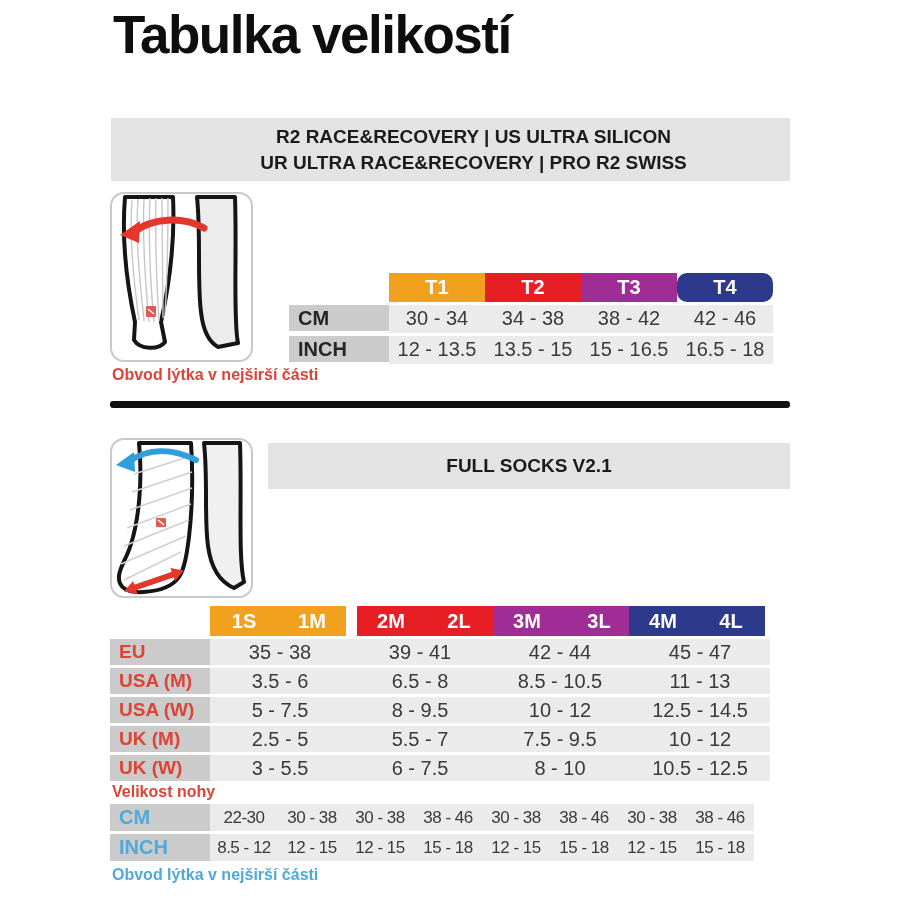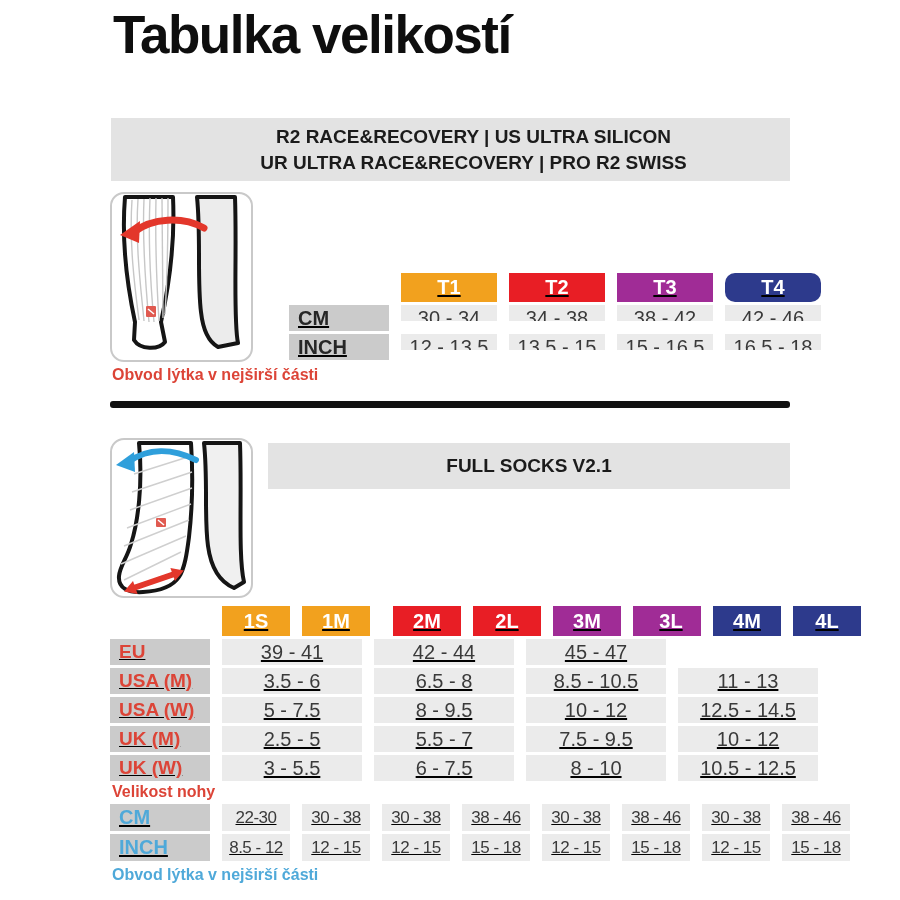--- a/index.html
+++ b/index.html
@@ -19,33 +19,33 @@
   .caption{position:absolute;font-weight:700;font-size:16px;white-space:nowrap;}
   #cap1{left:112px;top:366px;}
   #cap-foot{left:112px;top:783px;}
   #cap-calf{left:112px;top:866px;}
   .divider{position:absolute;left:110px;top:401px;width:680px;height:7px;
            background:#111;border-radius:3px;}
   .tbl{position:absolute;display:flex;flex-direction:column;gap:3px;}
   #table1{left:289px;top:273px;}
   #table2{left:110px;top:606px;}
   #table2b{left:110px;top:804px;}
-  .row{display:flex;gap:12px;text-decoration:underline;}
+  .row{display:flex;gap:0;}
   .cell{box-sizing:border-box;white-space:nowrap;overflow:hidden;}
   .head{color:#fff;font-weight:700;font-size:20px;text-align:center;}
   .h1cell{width:96px;height:29px;line-height:29px;}
   .h2cell{width:68px;height:30px;line-height:30px;}
   .spacer1{width:100px;}
   .spacer2{width:100px;}
   .lbl{background:#cbcbcb;font-weight:700;padding-left:9px;}
   .lbl1{width:100px;height:26px;line-height:26px;font-size:20px;color:#262626;}
   .lbl2{width:100px;height:26px;line-height:26px;font-size:19px;}
   .lbl2b{width:100px;height:27px;line-height:27px;font-size:20px;}
   .val{background:#ebebeb;text-align:center;color:#3a3a3a;}
-  .val1{width:96px;height:16px;line-height:26px;font-size:20px;}
+  .val1{width:96px;height:28px;line-height:26px;font-size:20px;}
   .val2s{width:140px;height:26px;line-height:26px;font-size:20px;}
   .val2{width:68px;height:27px;line-height:27px;font-size:17px;letter-spacing:-0.5px;}
 </style>
 </head>
 <body>
 
 <div class="page">
 
   <div class="title">Tabulka velikostí</div>
 
@@ -134,20 +134,21 @@
       <div class="cell head h2cell" style="background: rgb(242, 161, 30);">1M</div>
       <div class="cell head h2cell" style="background: rgb(232, 30, 37); margin-left: 11px;">2M</div>
       <div class="cell head h2cell" style="background: rgb(232, 30, 37);">2L</div>
       <div class="cell head h2cell" style="background: rgb(160, 44, 150);">3M</div>
       <div class="cell head h2cell" style="background: rgb(160, 44, 150); padding-left: 8px;">3L</div>
       <div class="cell head h2cell" style="background: rgb(45, 58, 140);">4M</div>
       <div class="cell head h2cell" style="background: rgb(45, 58, 140);">4L</div>
     </div>
     <div class="row">
       <div class="cell lbl lbl2" style="color: rgb(220, 68, 55);">EU</div>
+      <div class="cell val val2s">35 - 38</div>
       <div class="cell val val2s">39 - 41</div>
       <div class="cell val val2s">42 - 44</div>
       <div class="cell val val2s">45 - 47</div>
     </div>
     <div class="row">
       <div class="cell lbl lbl2" style="color: rgb(220, 68, 55);">USA (M)</div>
       <div class="cell val val2s">3.5 - 6</div>
       <div class="cell val val2s">6.5 - 8</div>
       <div class="cell val val2s">8.5 - 10.5</div>
       <div class="cell val val2s">11 - 13</div>

